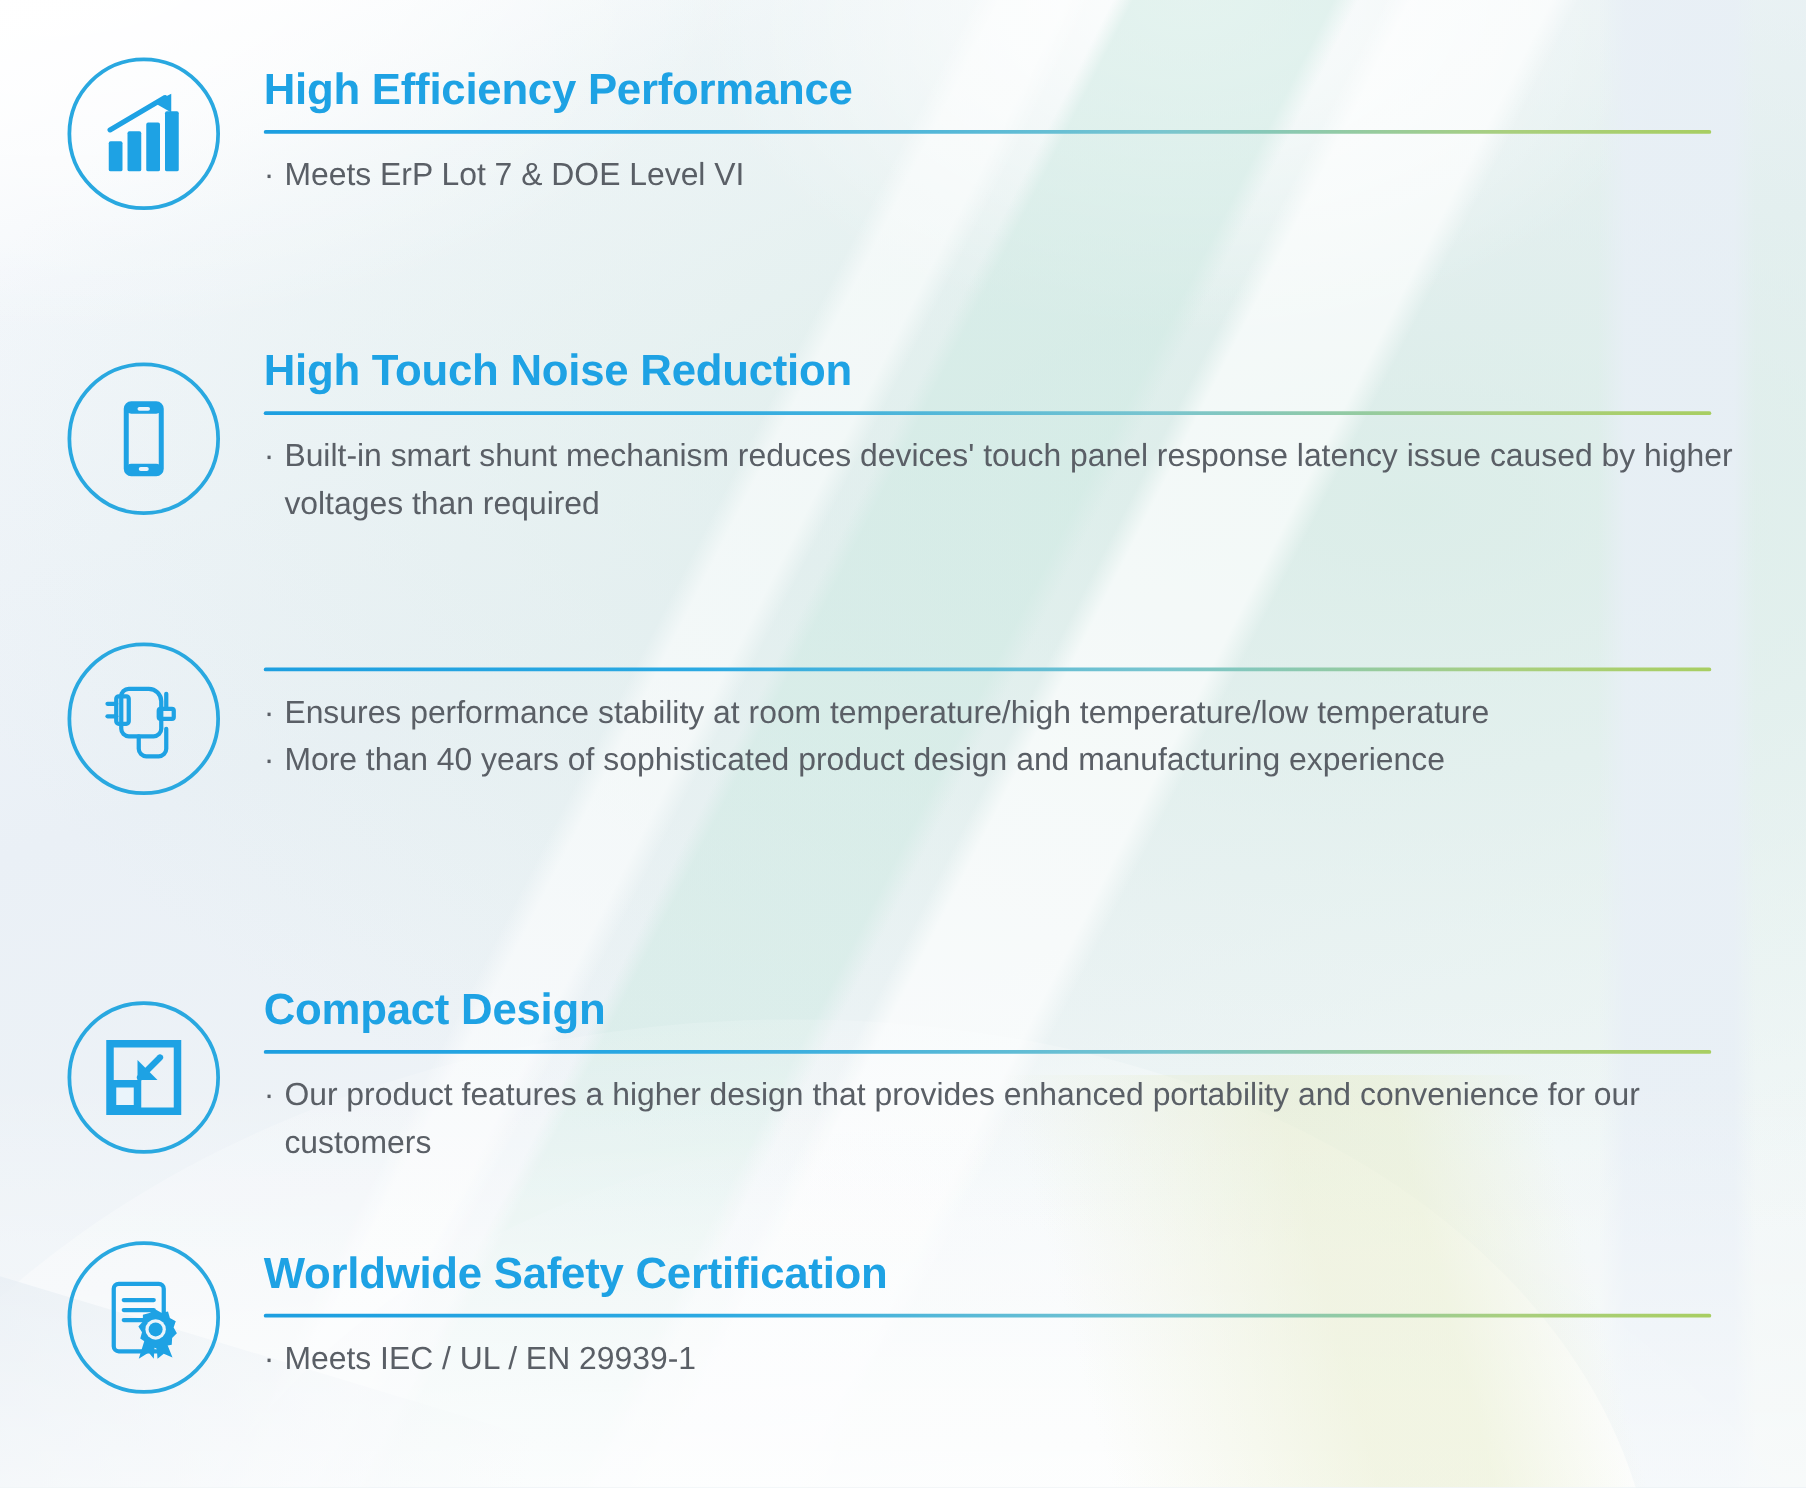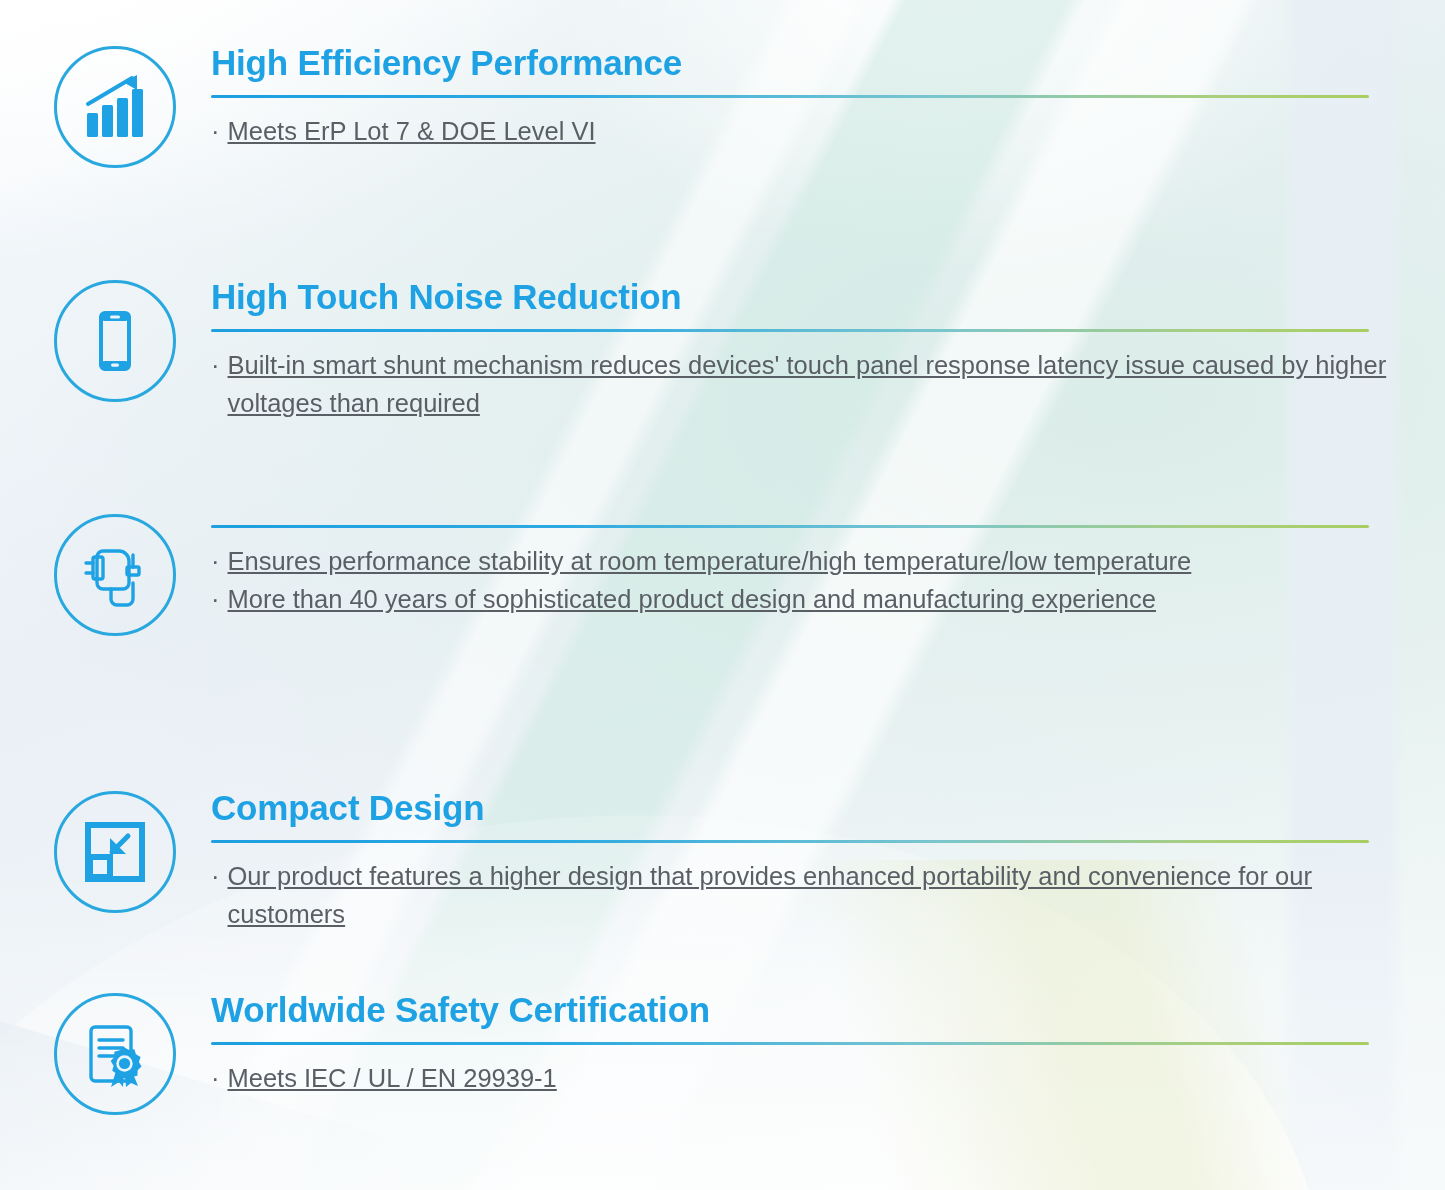--- a/index.html
+++ b/index.html
@@ -117,21 +117,21 @@
   .content {
     position: relative;
     z-index: 5;
     width: 1445px;
     height: 1190px;
   }
 
   .feature {
     position: absolute;
     display: flex;
-    align-items: flex-start;
+    align-items: center;
     left: 52px;
   }
   .icon-wrap {
     width: 126px;
     flex: 0 0 126px;
     display: flex;
     justify-content: center;
     align-items: flex-start;
     padding-top: 2px;
   }
@@ -175,21 +175,21 @@
     line-height: 1.5;
     display: flex;
     align-items: flex-start;
   }
   .bullet-dot {
     flex: 0 0 auto;
     color: #5a5f66;
     margin-right: 8px;
     line-height: 1.5;
   }
-  .bullet-text { flex: 1 1 auto; text-decoration: underline; }
+  .bullet-text { flex: 1 1 auto; }
 </style>
 </head>
 <body>
 
 <div class="page">
 
   <div class="bg-layer bg-green"></div>
   <div class="bg-layer bg-glow-tl"></div>
   <div class="bg-layer bg-glow-tr"></div>
   <div class="bg-layer bg-diag"></div>

